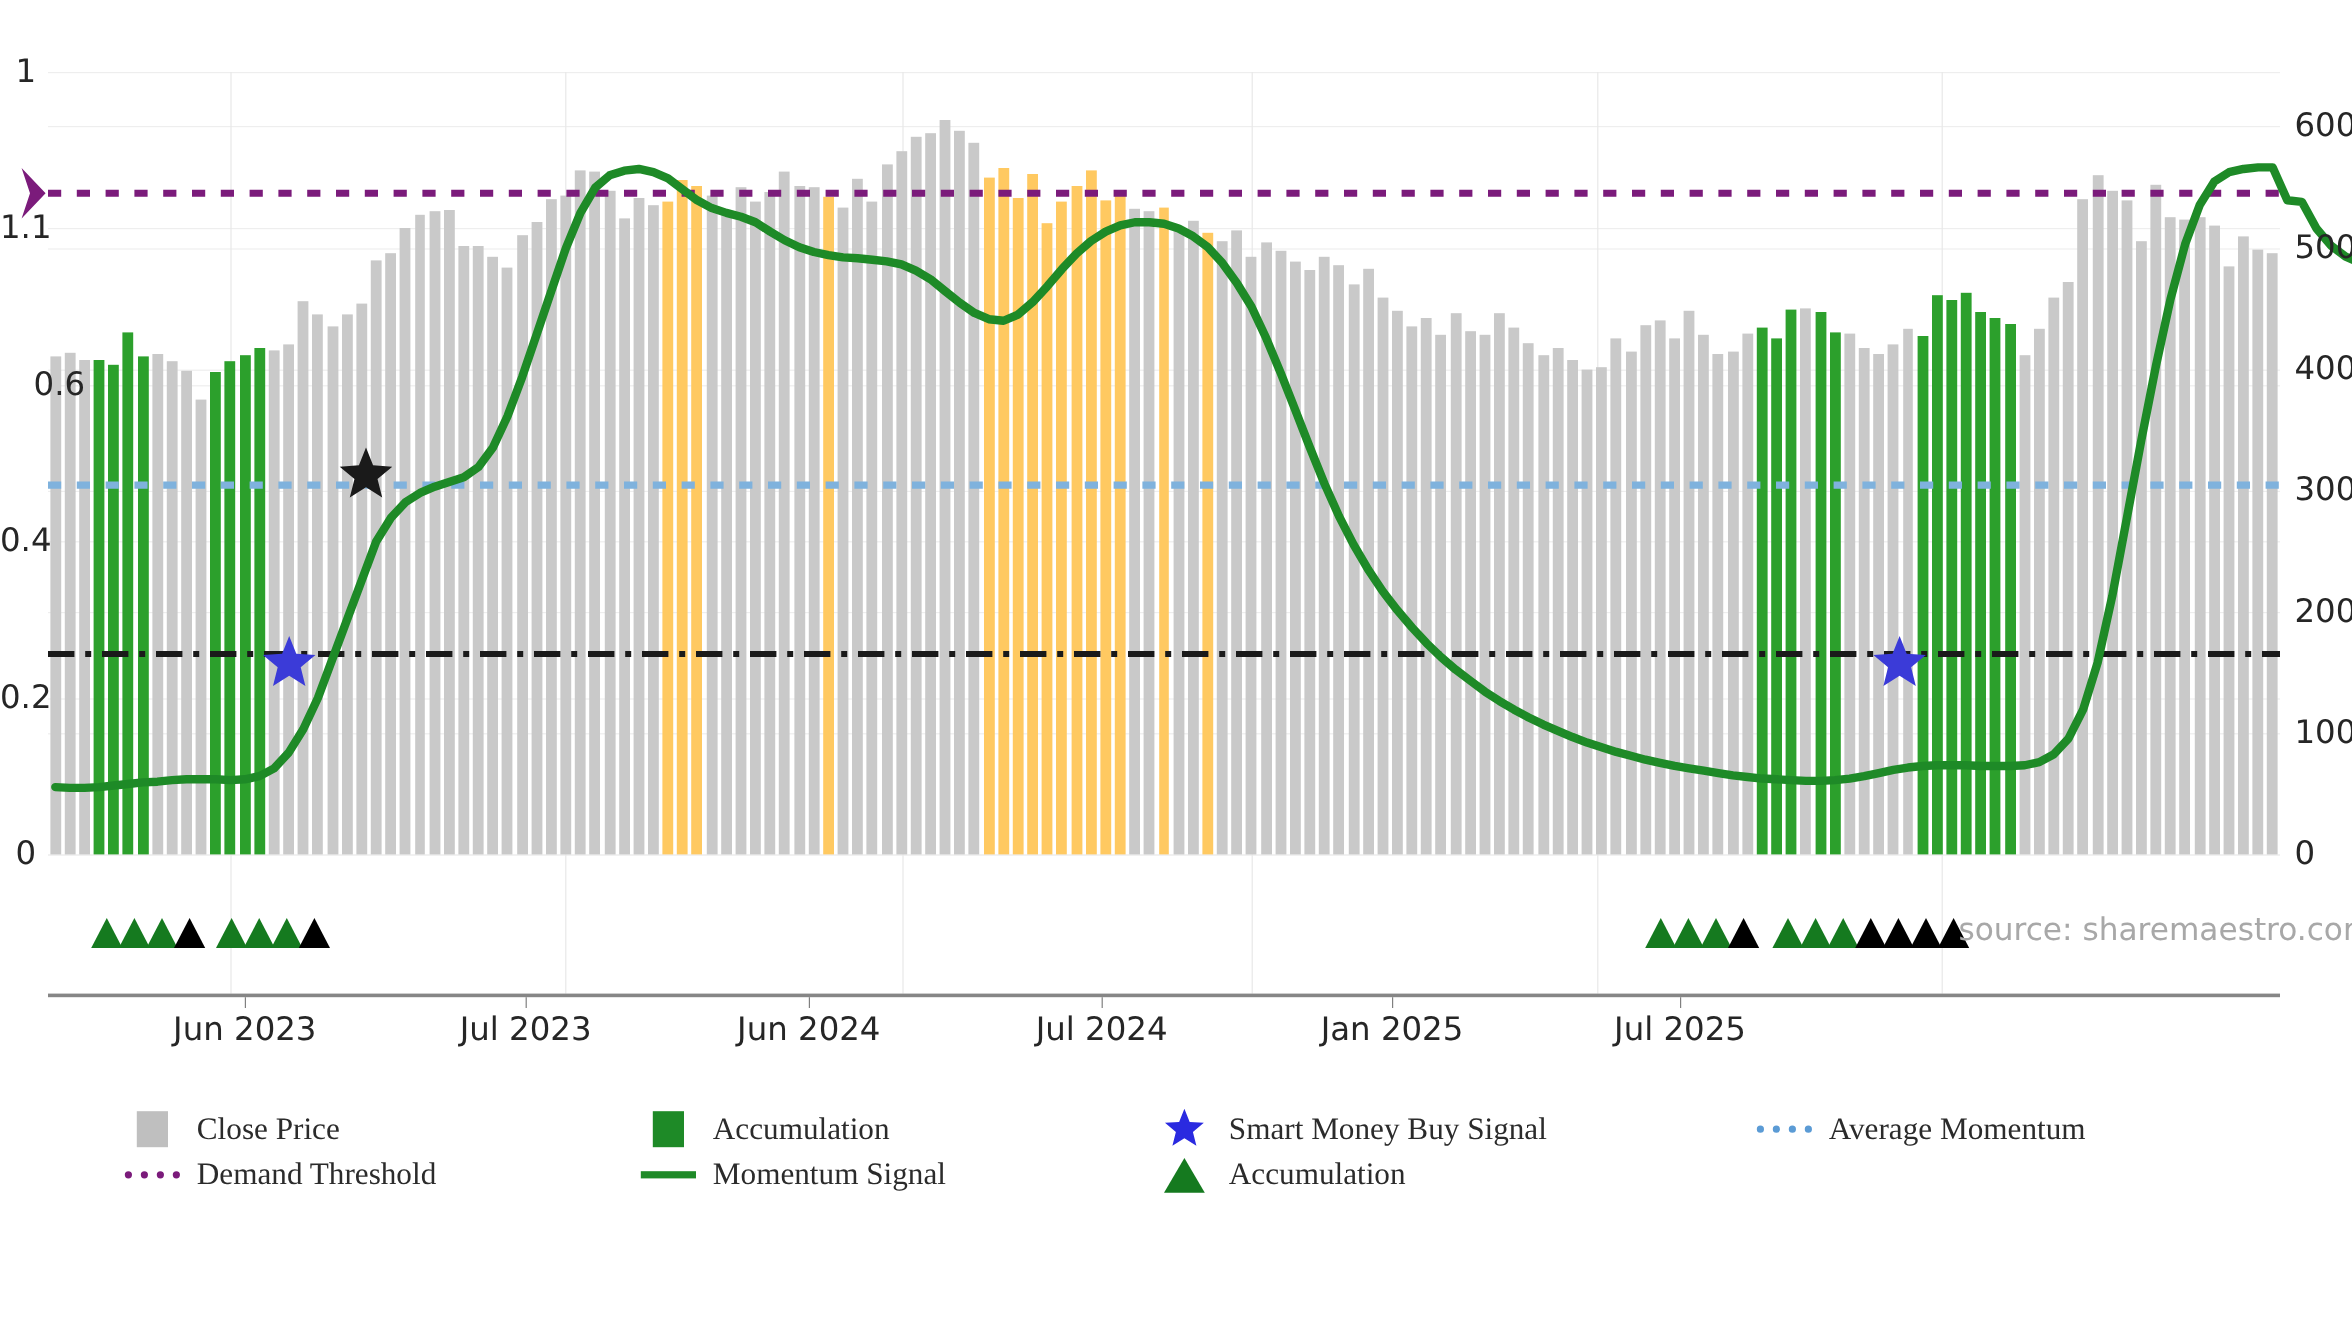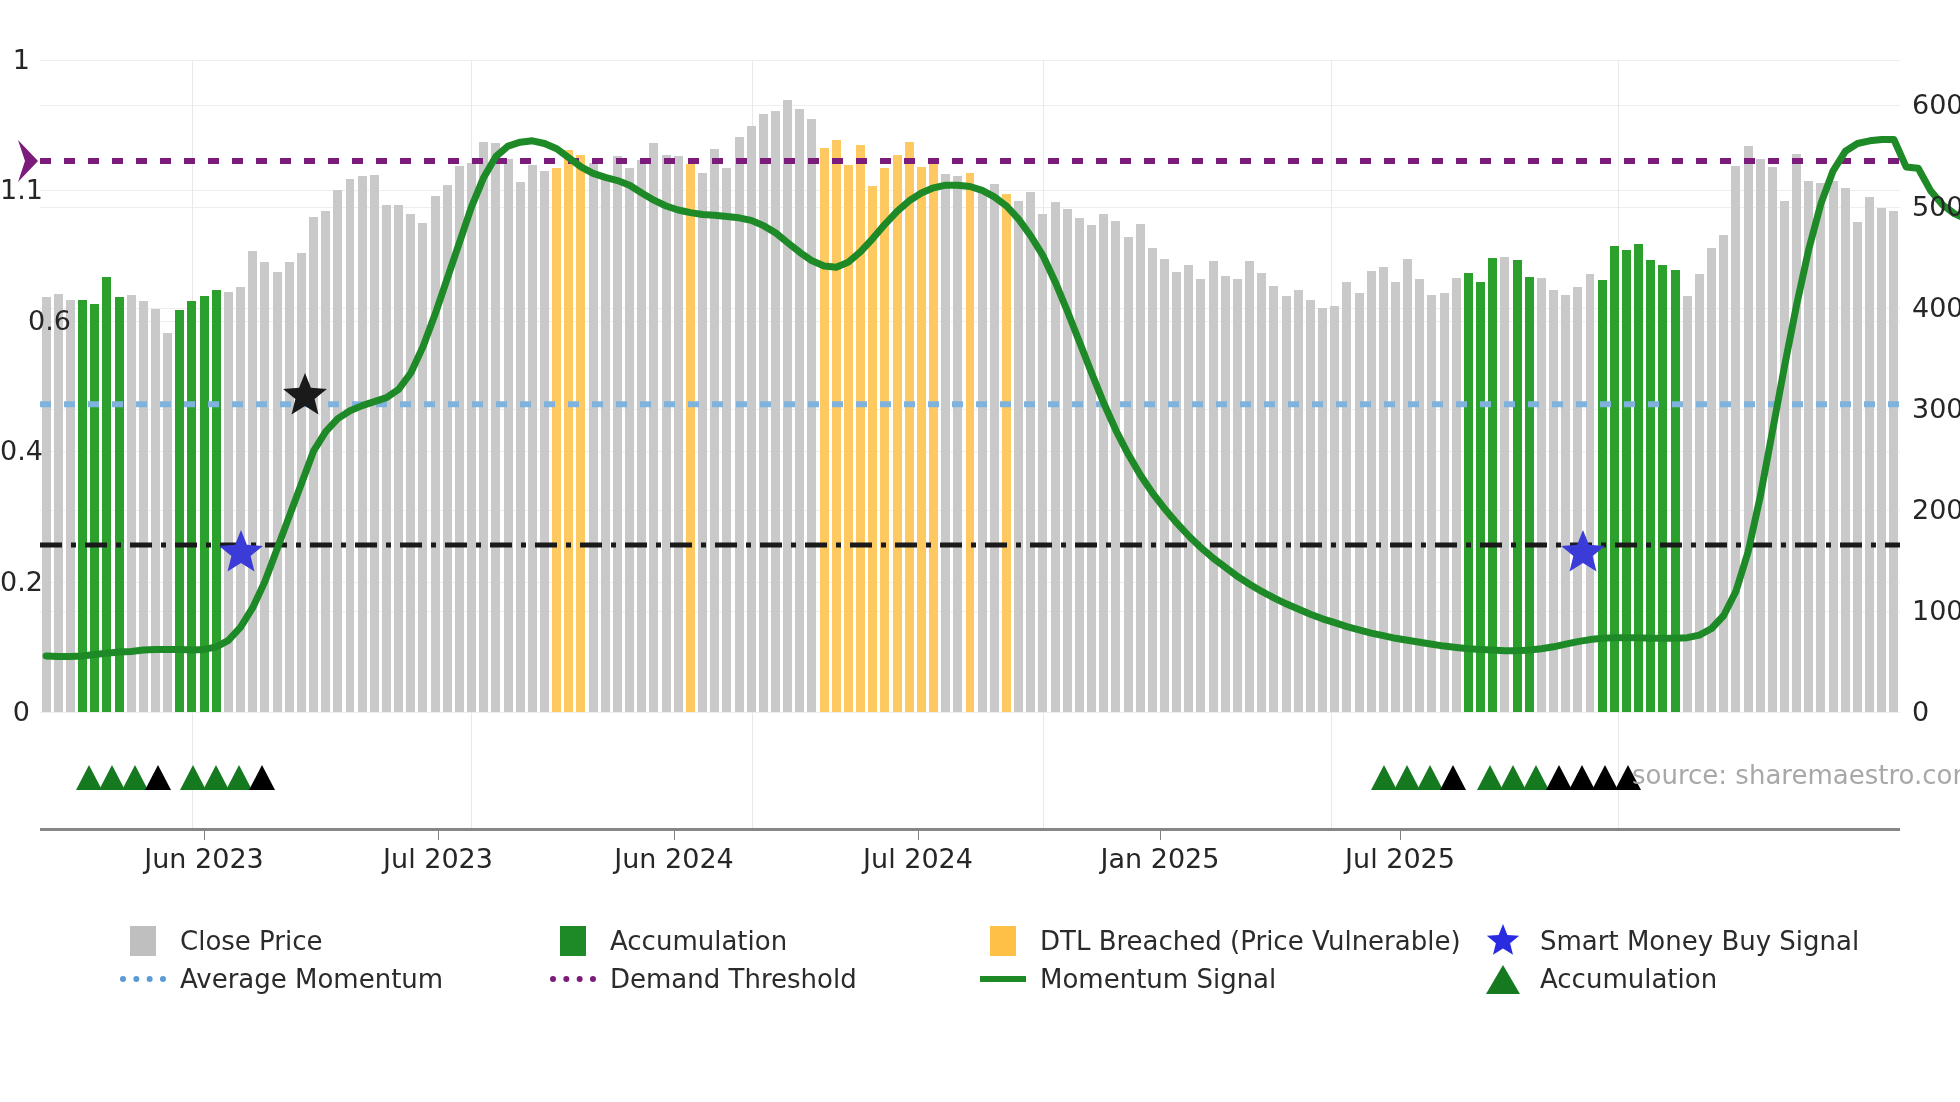--- a/index.html
+++ b/index.html
@@ -64,26 +64,27 @@
   #source {
     position: absolute;
     font-size: 26px;
     color: #a8a8a8;
     white-space: nowrap;
   }
 
   
   #legend {
     position: absolute;
-    left: 120px; top: 922px;
+    left: 104px; top: 922px;
     width: 1800px;
     display: grid;
     grid-template-columns: 430px 430px 500px 440px;
     grid-auto-rows: 38px;
     align-items: center;
+    font-family: Liberation Serif, serif;
   }
   .leg-item {
     display: flex;
     align-items: center;
     gap: 14px;
     height: 38px;
   }
   .leg-label {
     font-size: 26px;
     color: #2b2b2b;
@@ -368,26 +369,20 @@
         <span class="leg-label">Close Price</span>
       </div>
       <div class="leg-item">
         <span class="swatch-box">
           <span class="swatch-rect" style="background: rgb(30, 138, 39);"></span>
         </span>
         <span class="leg-label">Accumulation</span>
       </div>
       <div class="leg-item">
         <span class="swatch-box">
-          <span class="swatch-rect" style="background: rgb(255, 192, 72);"></span>
-        </span>
-        <span class="leg-label">DTL Breached (Price Vulnerable)</span>
-      </div>
-      <div class="leg-item">
-        <span class="swatch-box">
           <svg width="36" height="36" viewBox="0 0 36 36">
             <path d="M18.0,1.0 L22.4,11.9 L34.2,12.7 L25.1,20.3 L28.0,31.8 L18.0,25.5 L8.0,31.8 L10.9,20.3 L1.8,12.7 L13.6,11.9 Z" fill="#2a2ae0"></path>
           </svg>
         </span>
         <span class="leg-label">Smart Money Buy Signal</span>
       </div>
       <div class="leg-item">
         <span class="swatch-box">
           <span class="swatch-dotted" style="border-top-color: rgb(91, 155, 213);"></span>
         </span>

